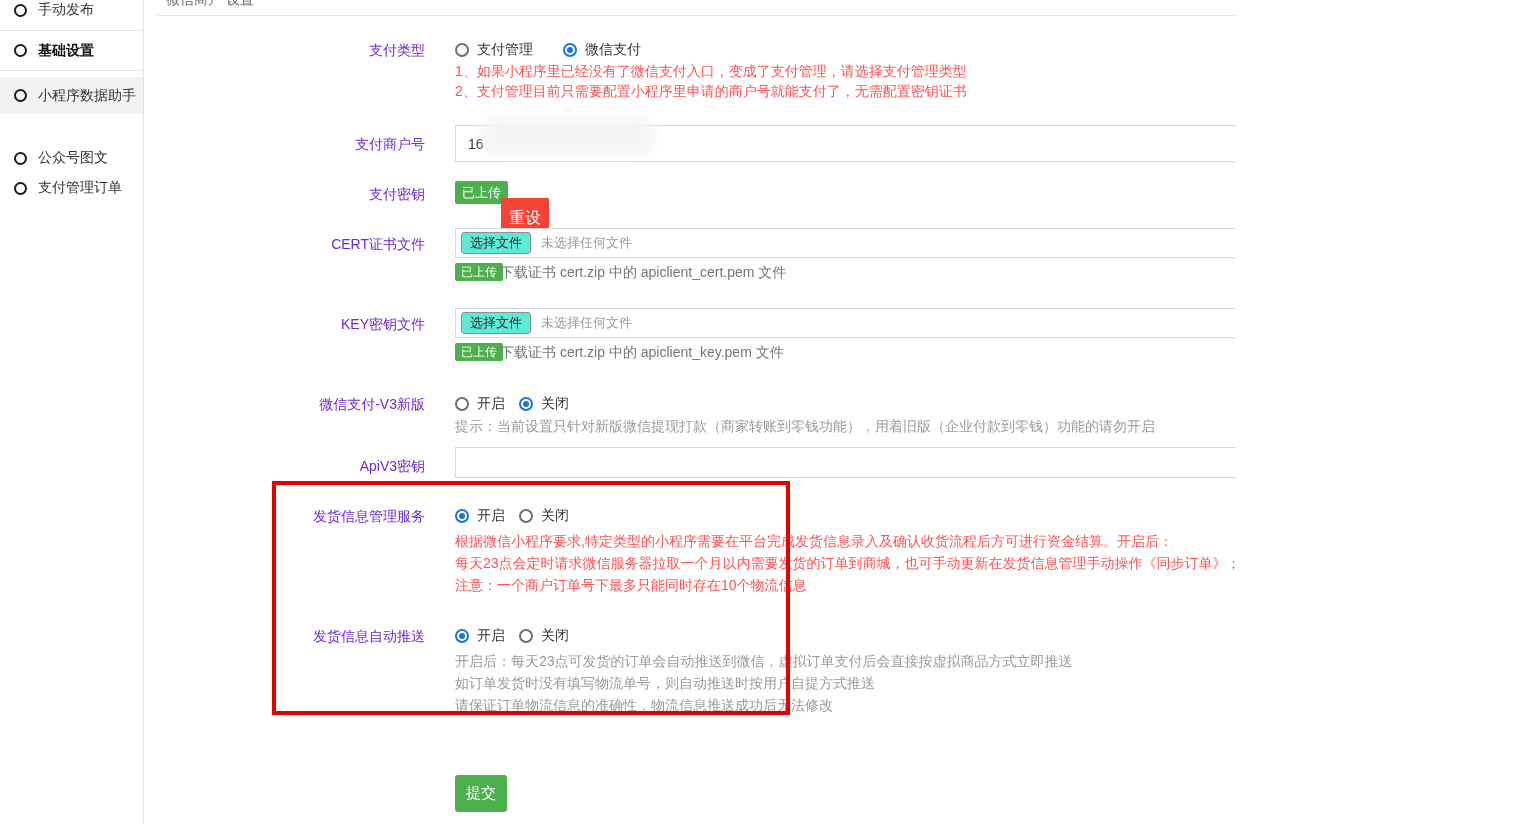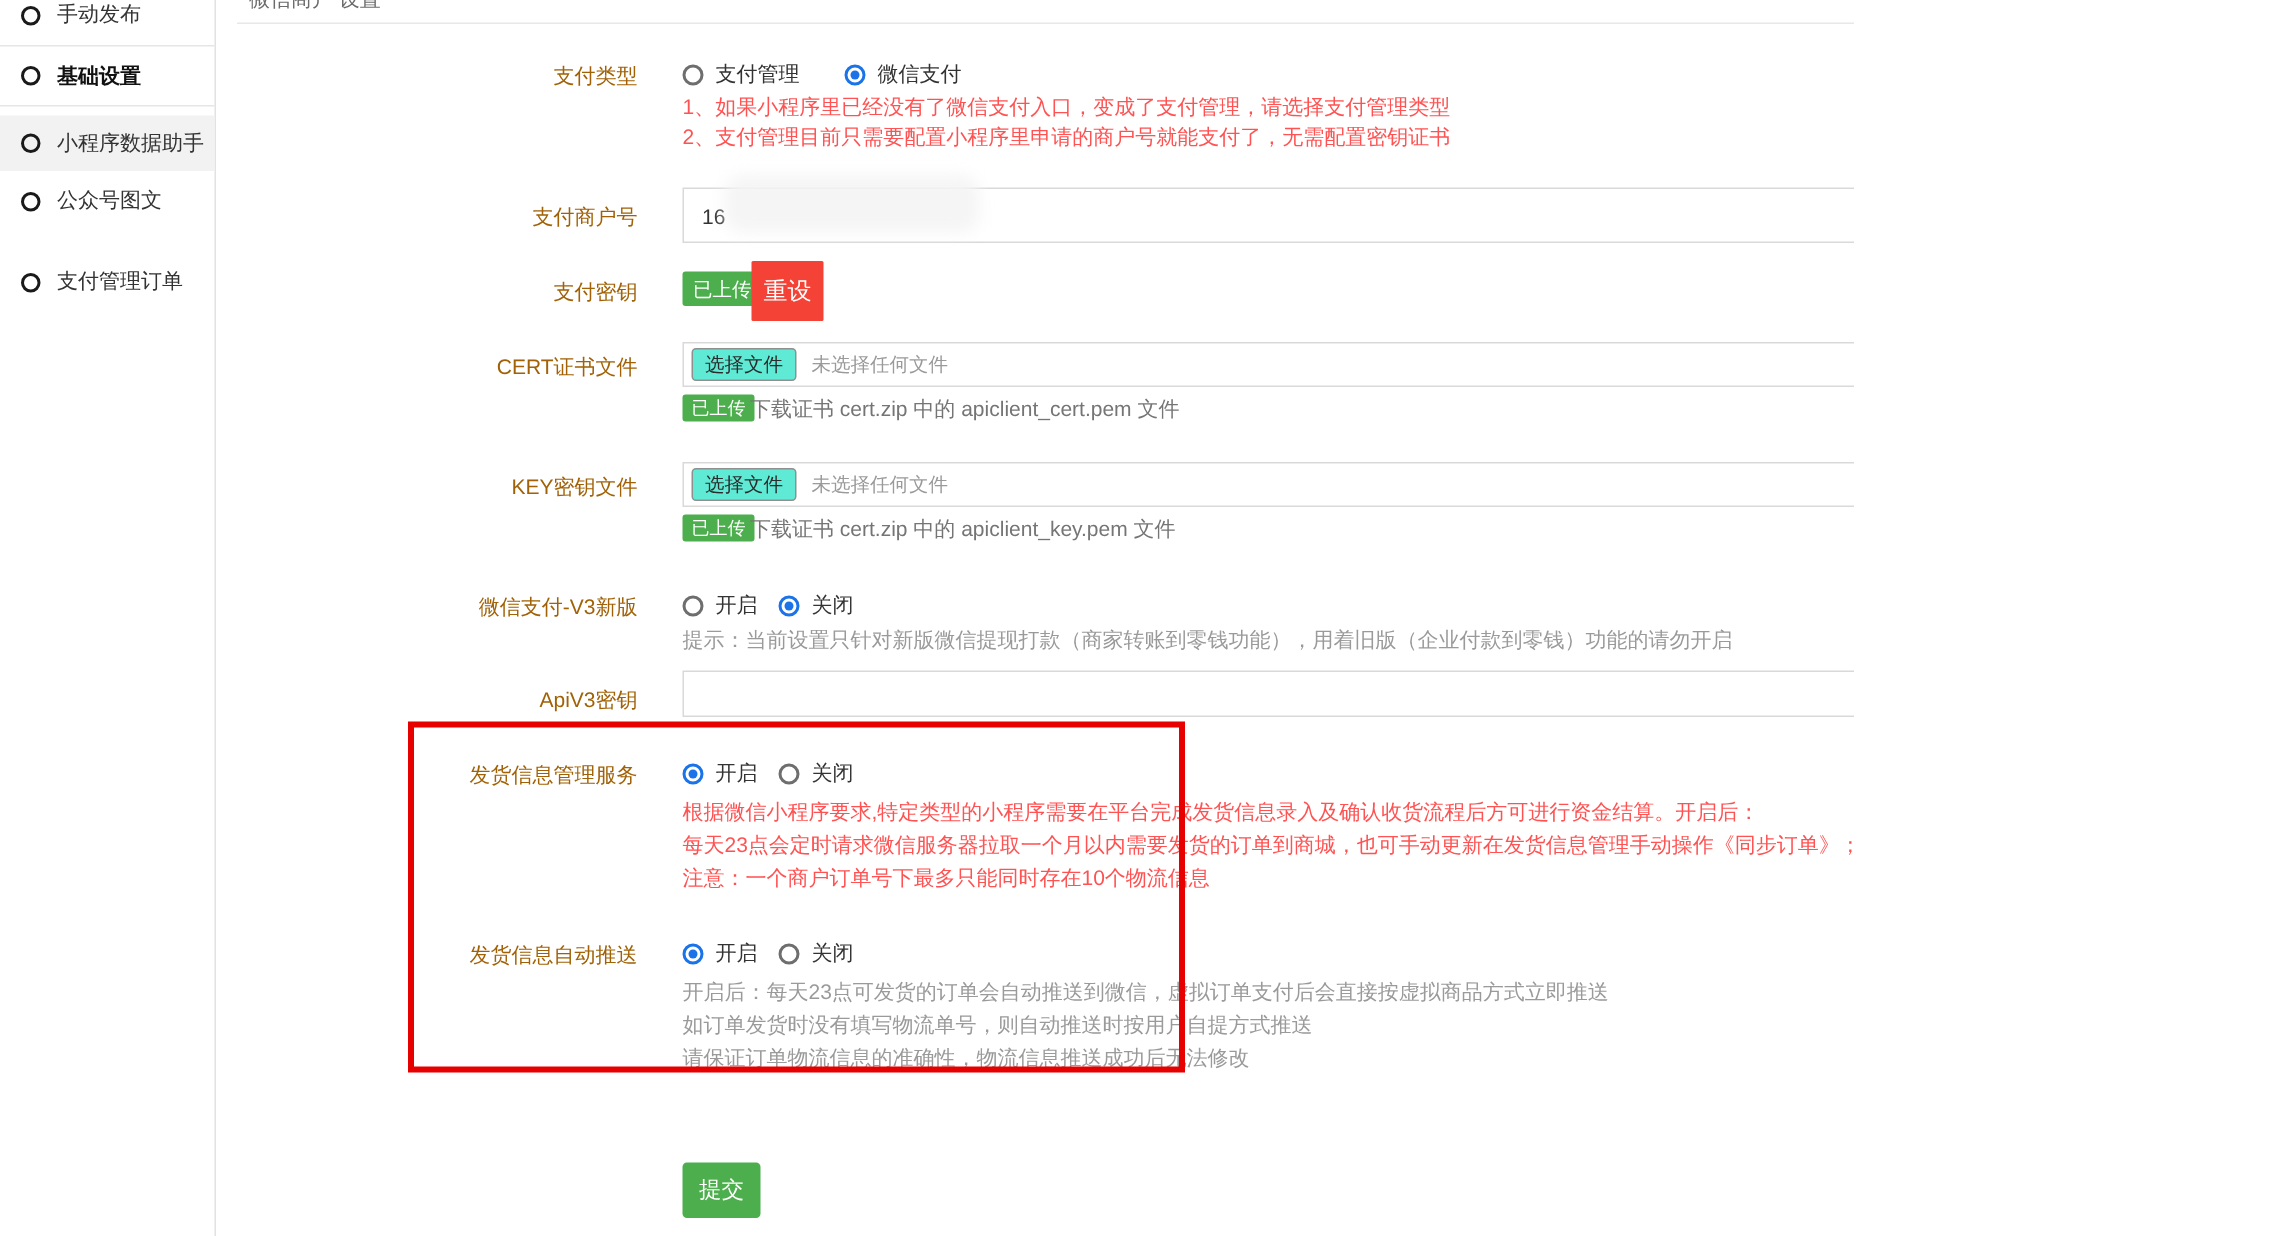--- a/index.html
+++ b/index.html
@@ -12,40 +12,40 @@
   .side-item .bullet{width:13px;height:13px;border:2px solid #1a1a1a;border-radius:50%;box-sizing:border-box;flex:0 0 auto;}
   .side-divider{position:absolute;left:0;width:143px;border-top:1px solid #e6e6e6;}
   .side-item.active span.lbl{font-weight:bold;color:#111;}
   .side-item.hl{background:#f2f2f2;}
   .truck-icon{flex:0 0 auto;display:inline-block;}
 
   
   .main-title{position:absolute;left:166px;top:-9px;font-size:14px;color:#6b6b6b;}
   .title-divider{position:absolute;left:158px;right:0;top:15px;border-top:1px solid #e8e8e8;}
 
-  .flabel{position:absolute;width:290px;left:135px;text-align:right;font-size:14px;color:#a16207;white-space:nowrap;}
+  .flabel{position:absolute;width:290px;left:135px;text-align:right;font-size:14px;color:#6d28d9;white-space:nowrap;}
   .note-red{position:absolute;left:455px;font-size:14px;color:#ff5252;white-space:nowrap;}
   .note-gray{position:absolute;left:455px;font-size:14px;color:#9a9a9a;white-space:nowrap;}
   .note-dark{position:absolute;font-size:14px;color:#757575;white-space:nowrap;}
 
   .radio-row{position:absolute;left:455px;display:flex;align-items:center;gap:8px;font-size:14px;color:#333;}
   .radio{width:14px;height:14px;border:2px solid #6e6e6e;border-radius:50%;box-sizing:border-box;position:relative;background:#fff;flex:0 0 auto;cursor:pointer;}
   .radio.checked{border-color:#1a73e8;}
   .radio.checked::after{content:"";position:absolute;left:2px;top:2px;right:2px;bottom:2px;background:#1a73e8;border-radius:50%;}
   .radio-gap{width:14px;}
 
   .text-input{position:absolute;left:455px;right:-2px;border:1px solid #d9d9d9;background:#fff;box-sizing:border-box;font-size:14px;color:#333;padding:0 12px;font-family:inherit;outline:none;}
   .blur-blob{position:absolute;left:483px;top:117px;width:170px;height:38px;background:rgba(244,244,244,0.9);filter:blur(5px);border-radius:12px;}
 
   .file-box{position:absolute;left:455px;right:-2px;border:1px solid #d9d9d9;background:#fff;box-sizing:border-box;display:flex;align-items:center;gap:10px;padding-left:5px;}
   .file-btn{border:1px solid #8f8f8f;border-radius:3px;background:#5eead4;padding:1px 8px;font-size:13px;color:#2b2b2b;font-family:inherit;cursor:pointer;}
   .file-empty{font-size:13px;color:#9a9a9a;}
 
   .badge-green{position:absolute;background:#4cae4c;color:#fff;border-radius:2px;font-size:12px;line-height:1;display:inline-flex;align-items:center;cursor:default;}
-  .btn-red{position:absolute;background:#f44336;color:#fff;border:none;border-radius:1px;font-size:16px;font-family:inherit;cursor:pointer;display:flex;align-items:center;justify-content:center;}
+  .btn-red{position:absolute;background:#f44336;color:#fff;border:none;border-radius:1px;font-size:16px;font-family:inherit;cursor:pointer;display:flex;align-items:center;justify-content:center;margin-top:24px;}
   .btn-green{position:absolute;background:#4cae4c;color:#fff;border:none;border-radius:3px;font-size:15px;font-family:inherit;cursor:pointer;display:flex;align-items:center;justify-content:center;}
 
   .annotation-box{position:absolute;left:272px;top:481px;width:518px;height:234px;border:4px solid #e60000;box-sizing:border-box;pointer-events:none;z-index:50;}
 </style>
 </head>
 <body>
 
 <div id="screen">
 
   <nav class="sidebar">
@@ -59,21 +59,21 @@
       <span class="bullet"></span>
       <span class="lbl">基础设置</span>
     </div>
     <div class="side-divider" style="top:70px;"></div>
 
     <div class="side-item hl" style="top:77px;height:37px;">
       <span class="bullet"></span>
       <span class="lbl">小程序数据助手</span>
     </div>
 
-    <div class="side-item" style="top:116px;height:36px;">
+    <div class="side-item" style="top:140px;height:36px;">
       <span class="bullet"></span>
       <span class="lbl">公众号图文</span>
     </div>
 
     <div class="side-item" style="top:170px;height:36px;">
       <span class="bullet"></span>
       <span class="lbl">支付管理订单</span>
     </div>
 
   </nav>

